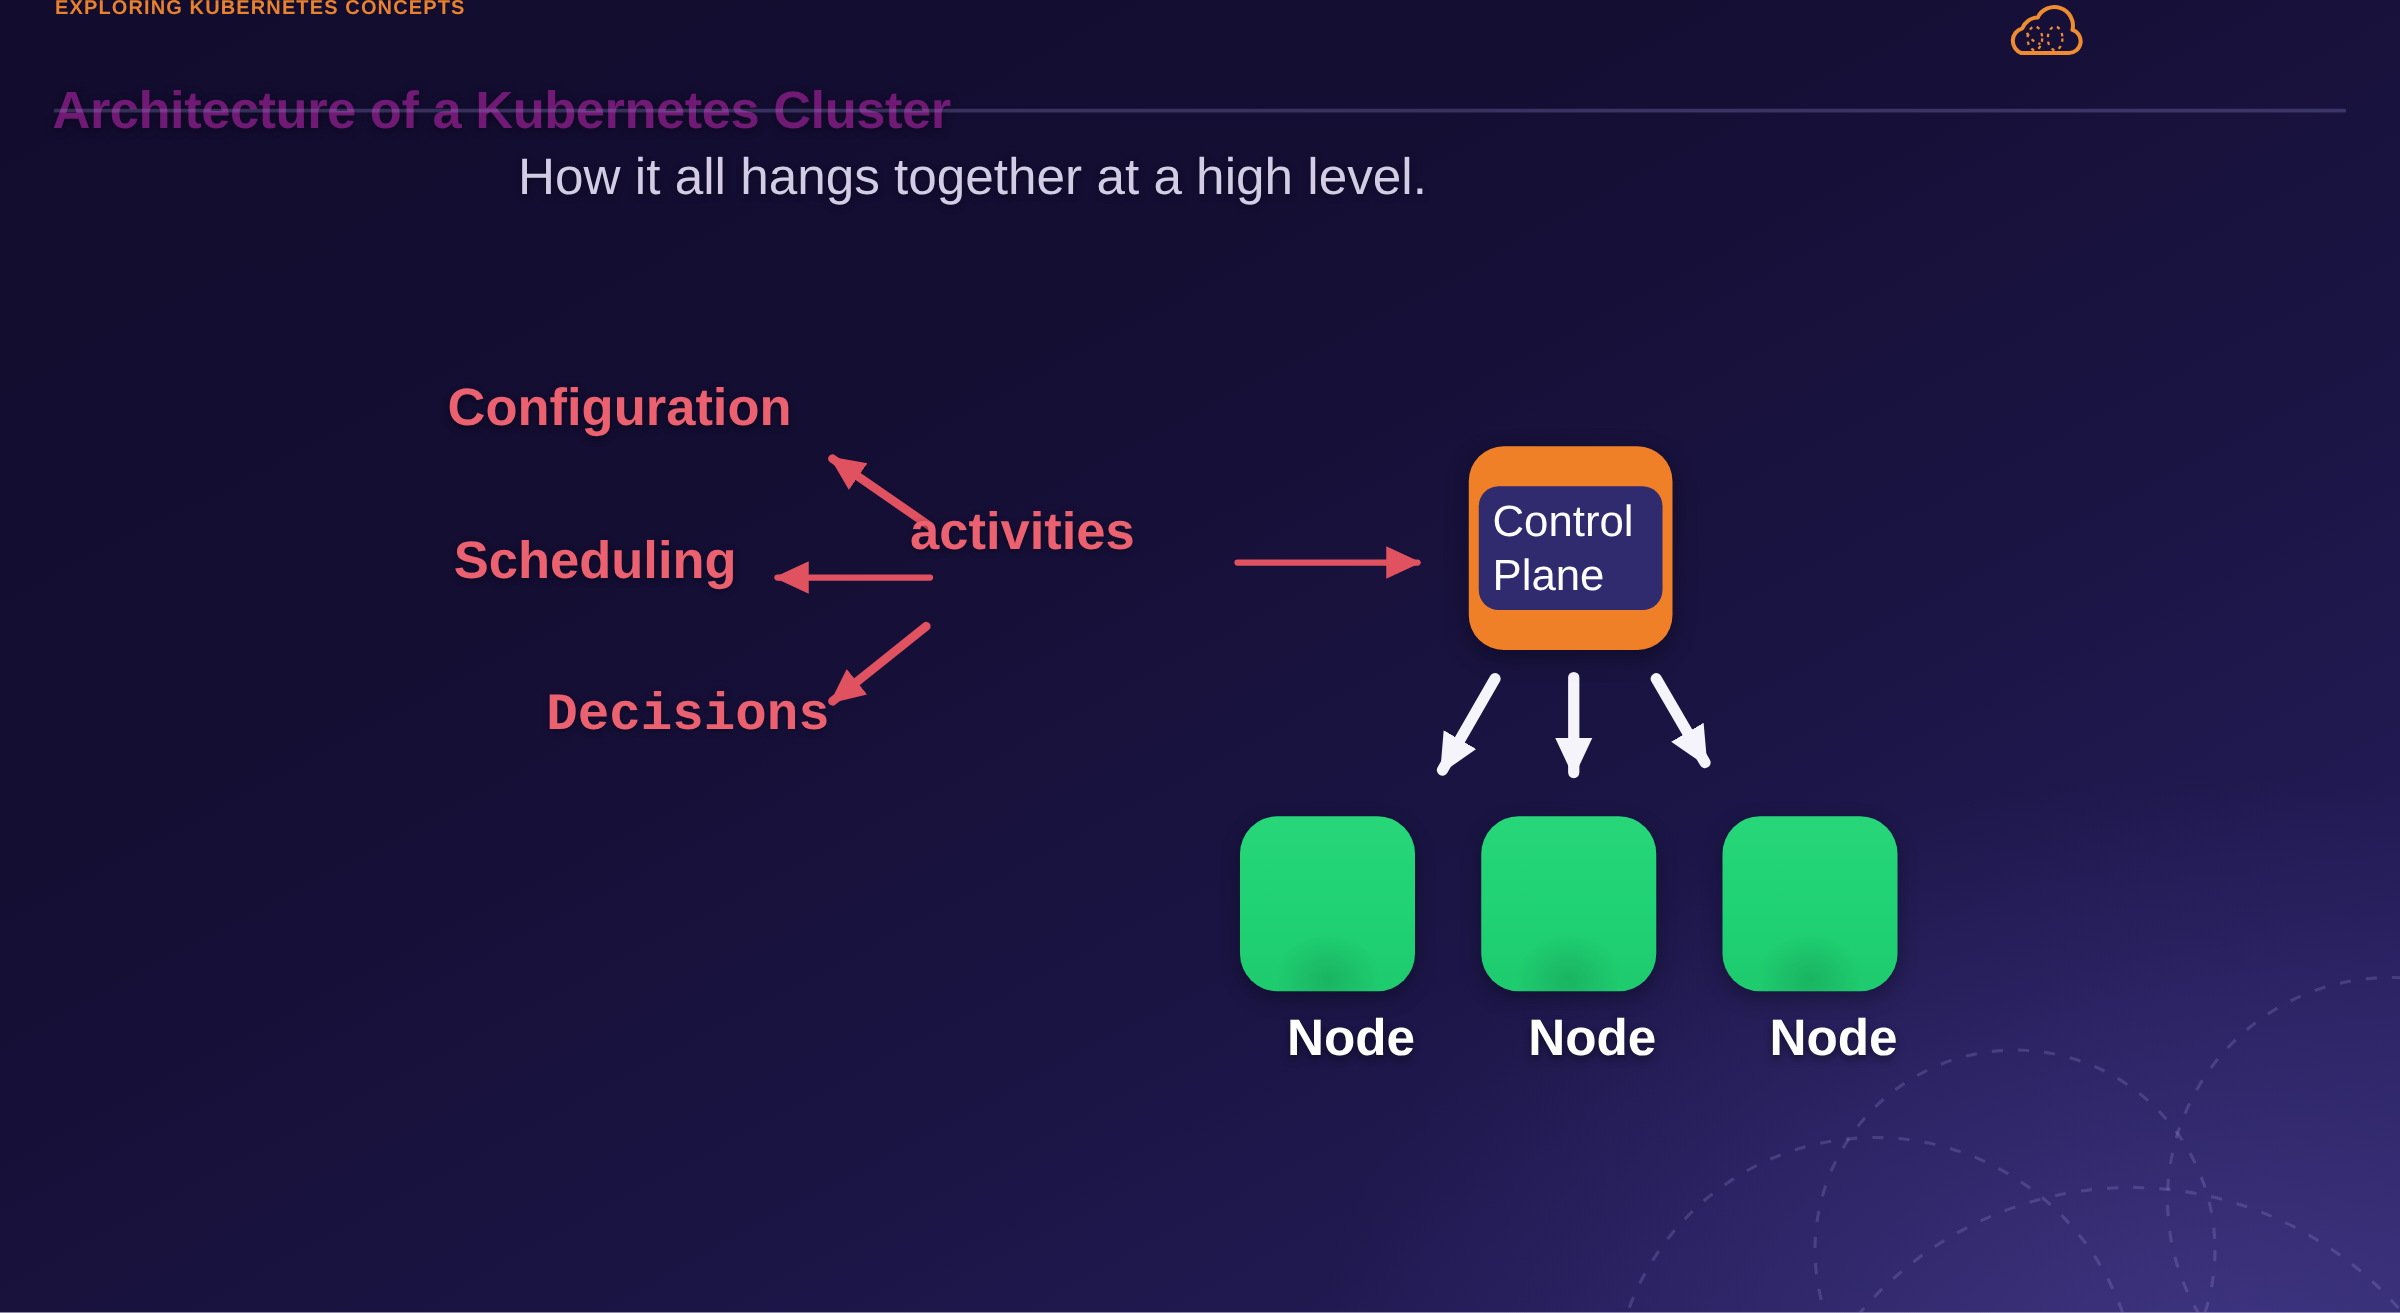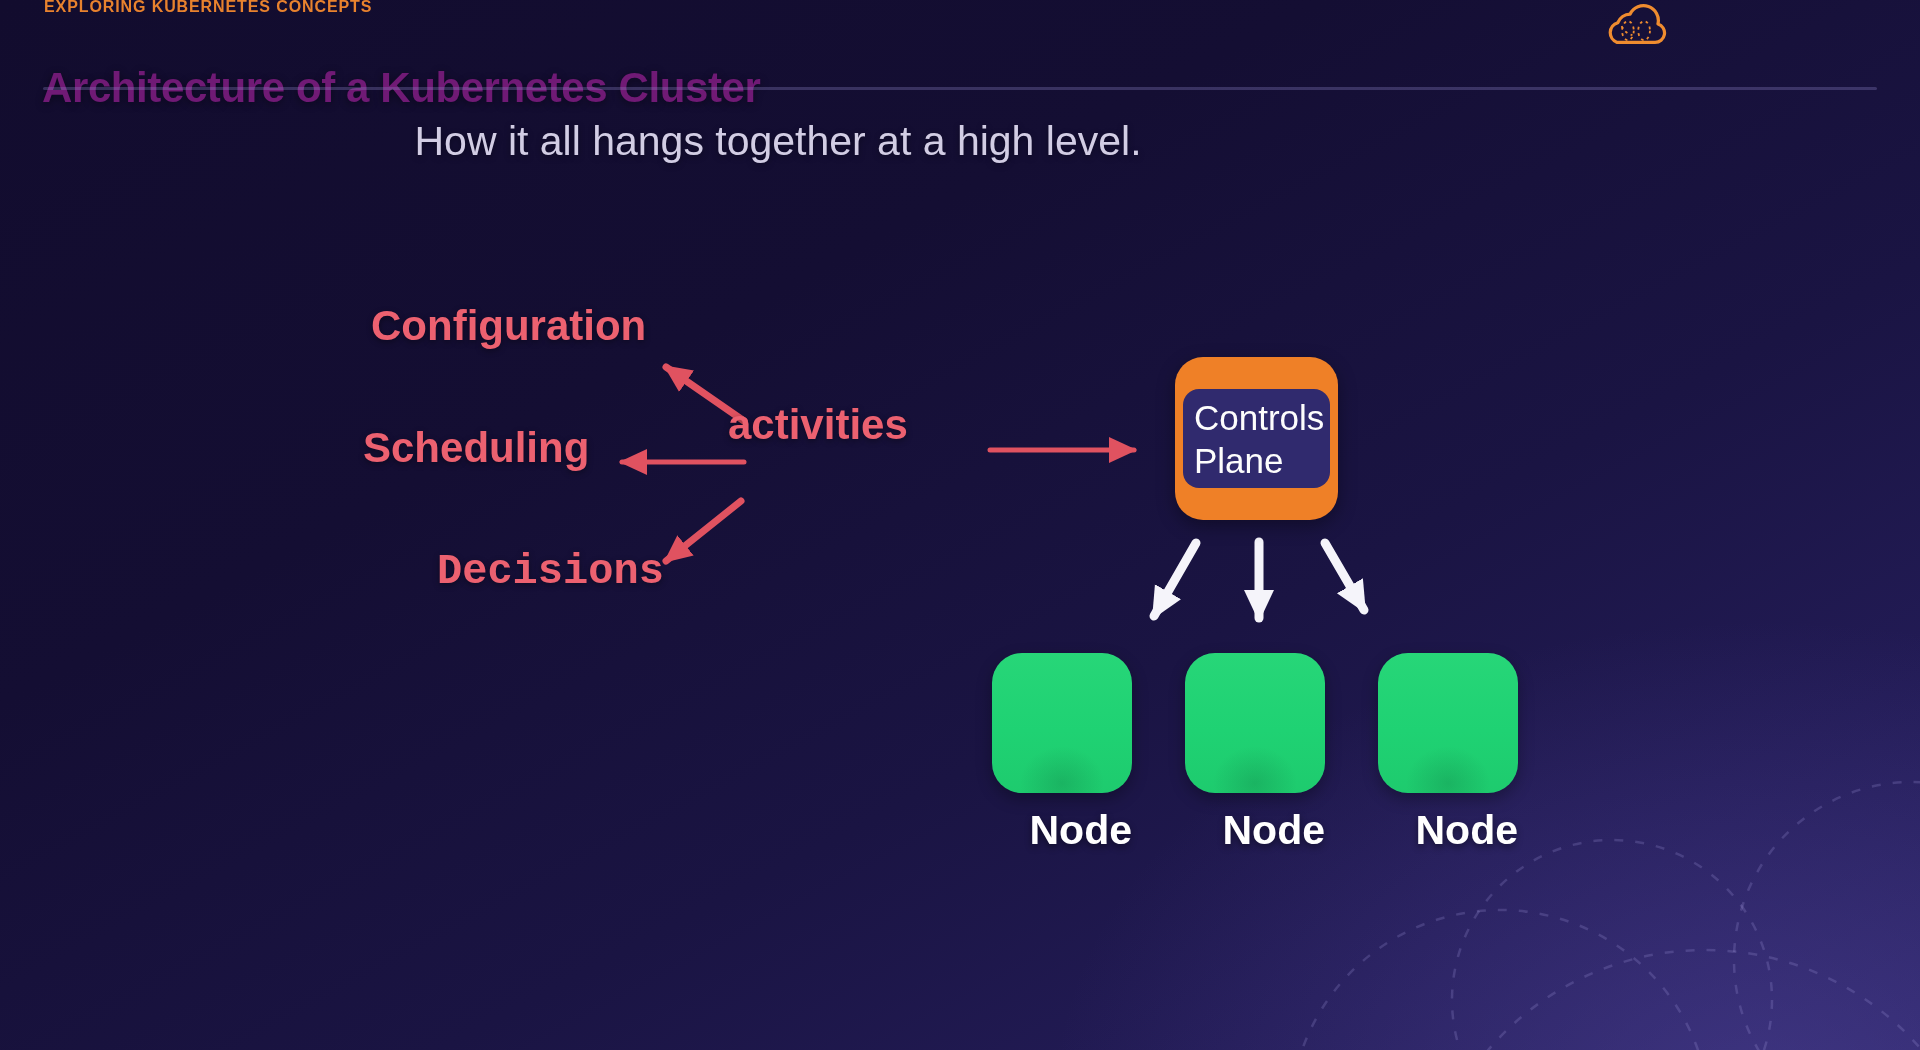--- a/index.html
+++ b/index.html
@@ -47,21 +47,21 @@
     color:#d2cde4;
     text-shadow:0 2px 6px rgba(0,0,0,0.35);
   }
 
   
   .plabel {
     font-size:42px; font-weight:700; color:#ec6170;
     text-shadow:0 2px 6px rgba(0,0,0,0.40);
     line-height:46px; white-space:nowrap;
   }
-  .lbl-configuration { left:371px; top:303px;text-align:center; }
+  .lbl-configuration { left:358px; top:303px;text-align:center; }
   .lbl-scheduling    { left:363px; top:425px; }
   .lbl-decisions     { left:437px; top:549px;font-family:Liberation Mono, monospace; }
   .lbl-controls      { left:728px; top:402px; }
 
   
   .control-plane {
     left:1175px; top:357px; width:163px; height:163px;
     background:#ef8027; border-radius:28px;
     box-shadow:0 6px 18px rgba(0,0,0,0.35);
   }
@@ -152,21 +152,21 @@
 
 <div class="abs plabel lbl-configuration">Configuration</div>
 <div class="abs plabel lbl-scheduling">Scheduling</div>
 <div class="abs plabel lbl-decisions">Decisions</div>
 <div class="abs plabel lbl-controls">
   <div>activities</div>
 </div>
 
 <div class="abs control-plane">
   <div class="cp-inner">
-    <span>Controls</span>
+    <span>Control</span>
     <span>Plane</span>
   </div>
 </div>
 
 <div class="abs node-group node-1">
   <div class="node-square"></div>
   <div class="node-label">Node</div>
 </div>
 <div class="abs node-group node-2">
   <div class="node-square"></div>

